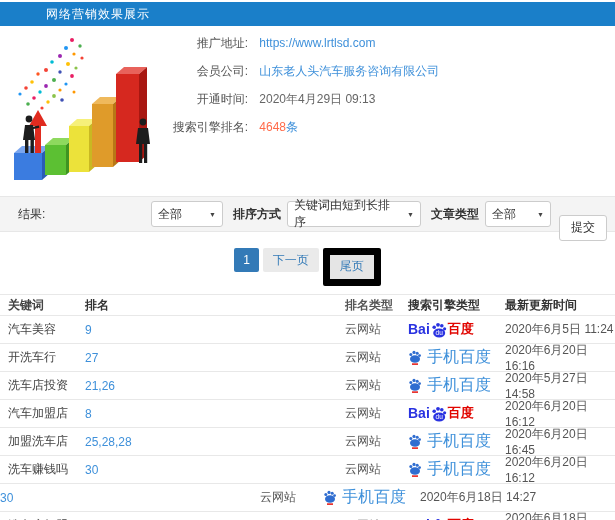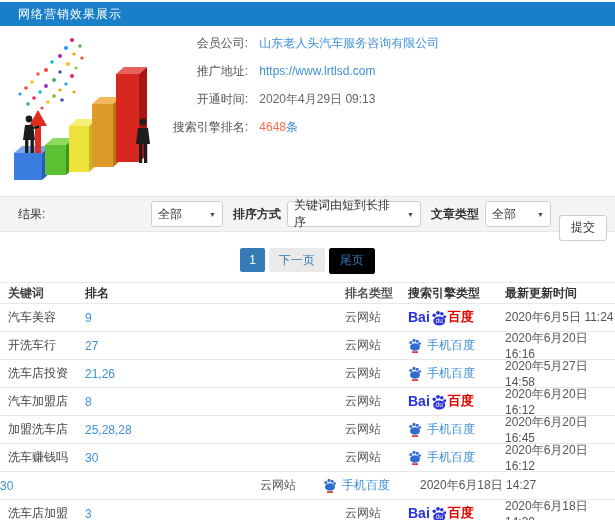--- a/index.html
+++ b/index.html
@@ -1,19 +1,19 @@
 <!DOCTYPE html>
 <html><head>
 <meta charset="utf-8">
 <style>
   html,body{margin:0;padding:0;background:#fff;}
   .page{position:relative;width:615px;height:520px;overflow:hidden;background:#fff;
         font-family:"Liberation Sans","DejaVu Sans",sans-serif;font-size:12px;color:#333;}
   
-  .topbar{margin-top:2px;height:24px;background:#1a7fc9;display:flex;align-items:center;}
+  .topbar{margin-top:2px;height:24px;background:#1a7fc9;display:flex;align-items:center;padding-left:28px;}
   .topbar .title{color:#fff;padding-left:18px;font-size:12px;letter-spacing:1px;}
   
   .topsec{position:relative;height:170px;}
   .illus{position:absolute;left:2px;top:4px;}
   .info{margin-left:164px;padding-top:9px;}
   .info-row{height:16px;line-height:16px;margin-bottom:12px;white-space:nowrap;}
   .info-label{display:inline-block;width:84px;text-align:right;color:#555;}
   .info-value{margin-left:8px;color:#666;}
   a.link{color:#3e90da;text-decoration:none;cursor:pointer;}
   .hl-num{color:#ff6b4a;}
@@ -30,38 +30,38 @@
   .sel-engine{width:58px;}
   .sel-sort{width:120px;justify-content:space-between;}
   .sel-type{width:52px;}
   .btn-submit{height:26px;width:48px;margin-left:8px;background:#fff;border:1px solid #ccc;border-radius:3px;
               color:#333;font-size:12px;cursor:pointer;margin-top:27px;}
   
   .pager{display:flex;justify-content:center;gap:4px;margin:16px 0 8px 0;}
   .pg{height:24px;line-height:24px;padding:0 10px;border-radius:2px;font-size:12px;cursor:pointer;}
   .pg-active{background:#337ab7;color:#fff;padding:0 9px;}
   .pg-next{background:#eaeaea;color:#337ab7;}
-  .pg-last{background:#000000;border:1px solid #000000;line-height:22px;color:#337ab7;}
+  .pg-last{background:#e5e5e5;border:7px solid #000000;line-height:22px;color:#337ab7;}
   
   .table{width:615px;}
   .trow,.thead{display:flex;align-items:center;border-bottom:1px solid #e8e8e8;}
   .thead{height:20px;border-top:1px solid #e8e8e8;font-weight:bold;color:#333;}
   .trow{height:27px;background:#fff;}
   .c-kw{width:77px;padding-left:8px;color:#444;overflow:hidden;white-space:nowrap;}
   .c-rank{width:260px;color:#3e90da;}
   .c-type{width:63px;color:#555;}
   .c-engine{width:97px;display:flex;align-items:center;}
   .c-time{flex:1;color:#555;}
   
   .bd-logo{display:inline-flex;line-height:1;}
   .bd-bai{color:#2932e1;font-weight:bold;font-size:14px;}
   .bd-cn{color:#e10601;font-weight:bold;font-size:13px;}
   .bd-paw{margin:0 1px -1px 1px;}
   .mb-logo{display:inline-flex;align-items:center;}
-  .mb-label{color:#3e90da;margin-left:5px;font-size:12px;}
+  .mb-label{color:#3e90da;margin-left:5px;font-size:16px;}
 </style>
 </head>
 <body>
 
 <div class="page">
 
   <div class="topbar">
     <span class="title">网络营销效果展示</span>
   </div>
 
@@ -142,26 +142,26 @@
       <g fill="#1d1d1d">
         <circle cx="141" cy="92" r="3.4"></circle>
         <polygon points="136,98 146,98 148,114 134,114"></polygon>
         <rect x="137" y="114" width="3.2" height="19"></rect>
         <rect x="142" y="114" width="3.2" height="19"></rect>
       </g>
     </svg>
 
     <div class="info">
       <div class="info-row">
+        <span class="info-label">推广地址:</span>
+        <a class="link info-value">https://www.lrtlsd.com</a>
+      </div>
+      <div class="info-row">
         <span class="info-label">会员公司:</span>
         <a class="link info-value">山东老人头汽车服务咨询有限公司</a>
-      </div>
-      <div class="info-row">
-        <span class="info-label">推广地址:</span>
-        <a class="link info-value">https://www.lrtlsd.com</a>
       </div>
       <div class="info-row">
         <span class="info-label">开通时间:</span>
         <span class="info-value">2020年4月29日 09:13</span>
       </div>
       <div class="info-row">
         <span class="info-label">搜索引擎排名:</span>
         <span class="info-value"><span class="hl-num">4648</span><span class="hl-unit">条</span></span>
       </div>
     </div>

